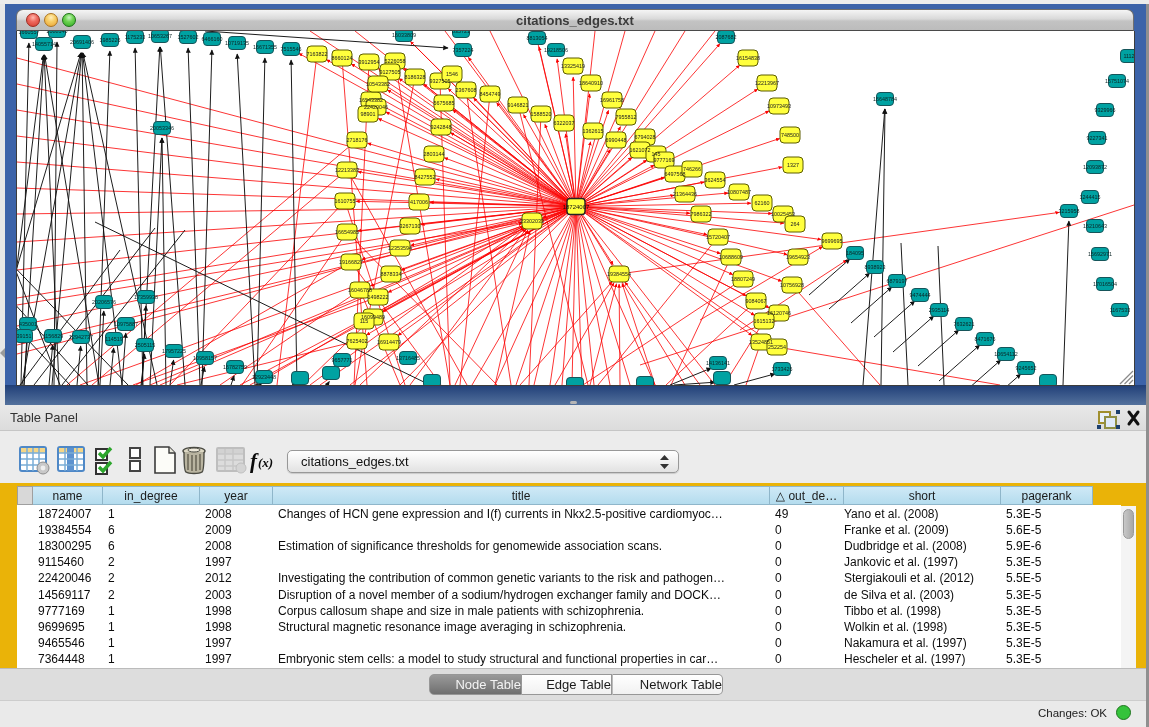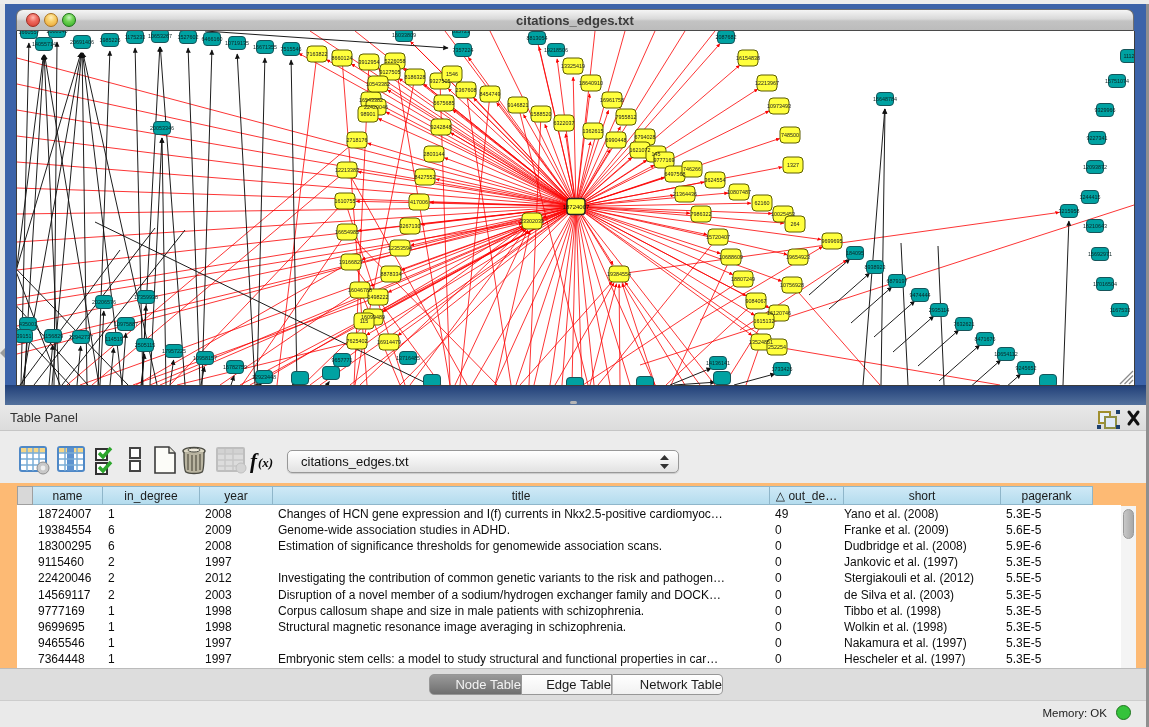--- a/index.html
+++ b/index.html
@@ -1,15 +1,15 @@
 <!DOCTYPE html>
 <html><head><meta charset="utf-8"><style>
 *{margin:0;padding:0;box-sizing:border-box}
 html,body{width:1149px;height:727px;overflow:hidden;font-family:"Liberation Sans",sans-serif}
-#root{position:relative;width:1149px;height:727px;background:#fdba74}
+#root{position:relative;width:1149px;height:727px;background:#eab308}
 .abs{position:absolute}
 
 #topstrip{left:0;top:0;width:1149px;height:4px;background:#ececec}
 #leftstrip{left:0;top:4px;width:5px;height:401px;background:#e7e7e7}
 #mdi{left:5px;top:4px;width:1141px;height:401px;background:#3c63a9}
 #mdib{left:5px;top:385px;width:1141px;height:20px;background:linear-gradient(#203f78,#53719c)}
 #rightstrip{left:1146px;top:4px;width:3px;height:723px;background:#8f8f8f}
 #titlebar{left:16px;top:9px;width:1118px;height:22px;border-radius:7px 7px 0 0;background:linear-gradient(#f5f5f5,#d9d9d9 45%,#c3c3c3 55%,#bcbcbc);border:1px solid #6f6f6f;border-bottom:1px solid #4a4a4a}
 #wtitle{left:16px;top:13px;width:1118px;text-align:center;font-size:13px;font-weight:bold;color:#3b3b3b}
 .tl{width:14px;height:14px;border-radius:50%;top:13px}
@@ -671,21 +671,20 @@
         <span class="c3">2008</span>
 <span class="c4">Changes of HCN gene expression and I(f) currents in Nkx2.5-positive cardiomyoc…</span>
         <span class="c5">49</span>
         <span class="c6">Yano et al. (2008)</span>
         <span class="c7">5.3E-5</span>
       </div>
 <div class="trow" style="top:17px">
 <span class="c1">19384554</span>
         <span class="c2">6</span>
         <span class="c3">2009</span>
-<span class="c4">Genome-wide association studies in ADHD.</span>
         <span class="c5">0</span>
         <span class="c6">Franke et al. (2009)</span>
         <span class="c7">5.6E-5</span>
       </div>
 <div class="trow" style="top:33px">
 <span class="c1">18300295</span>
         <span class="c2">6</span>
         <span class="c3">2008</span>
 <span class="c4">Estimation of significance thresholds for genomewide association scans.</span>
         <span class="c5">0</span>
@@ -754,16 +753,16 @@
         <span class="c7">5.3E-5</span>
       </div>
 </div>
 <div class="abs" id="vscroll"></div>
 <div class="abs" id="vthumb"></div>
 <div class="abs" id="tabbar"></div>
 <div class="seg" id="seg1">Node Table</div>
 <div class="seg" id="seg2">Edge Table</div>
 <div class="seg" id="seg3">Network Table</div>
 <div class="abs" id="status"></div>
-<div class="abs" id="mem">Memory: OK</div>
+<div class="abs" id="mem">Changes: OK</div>
 <div class="abs" id="memdot"></div>
 <div class="abs" id="splitdot"></div>
 <div class="abs" id="rightstrip"></div>
 </div>
 </body></html>

